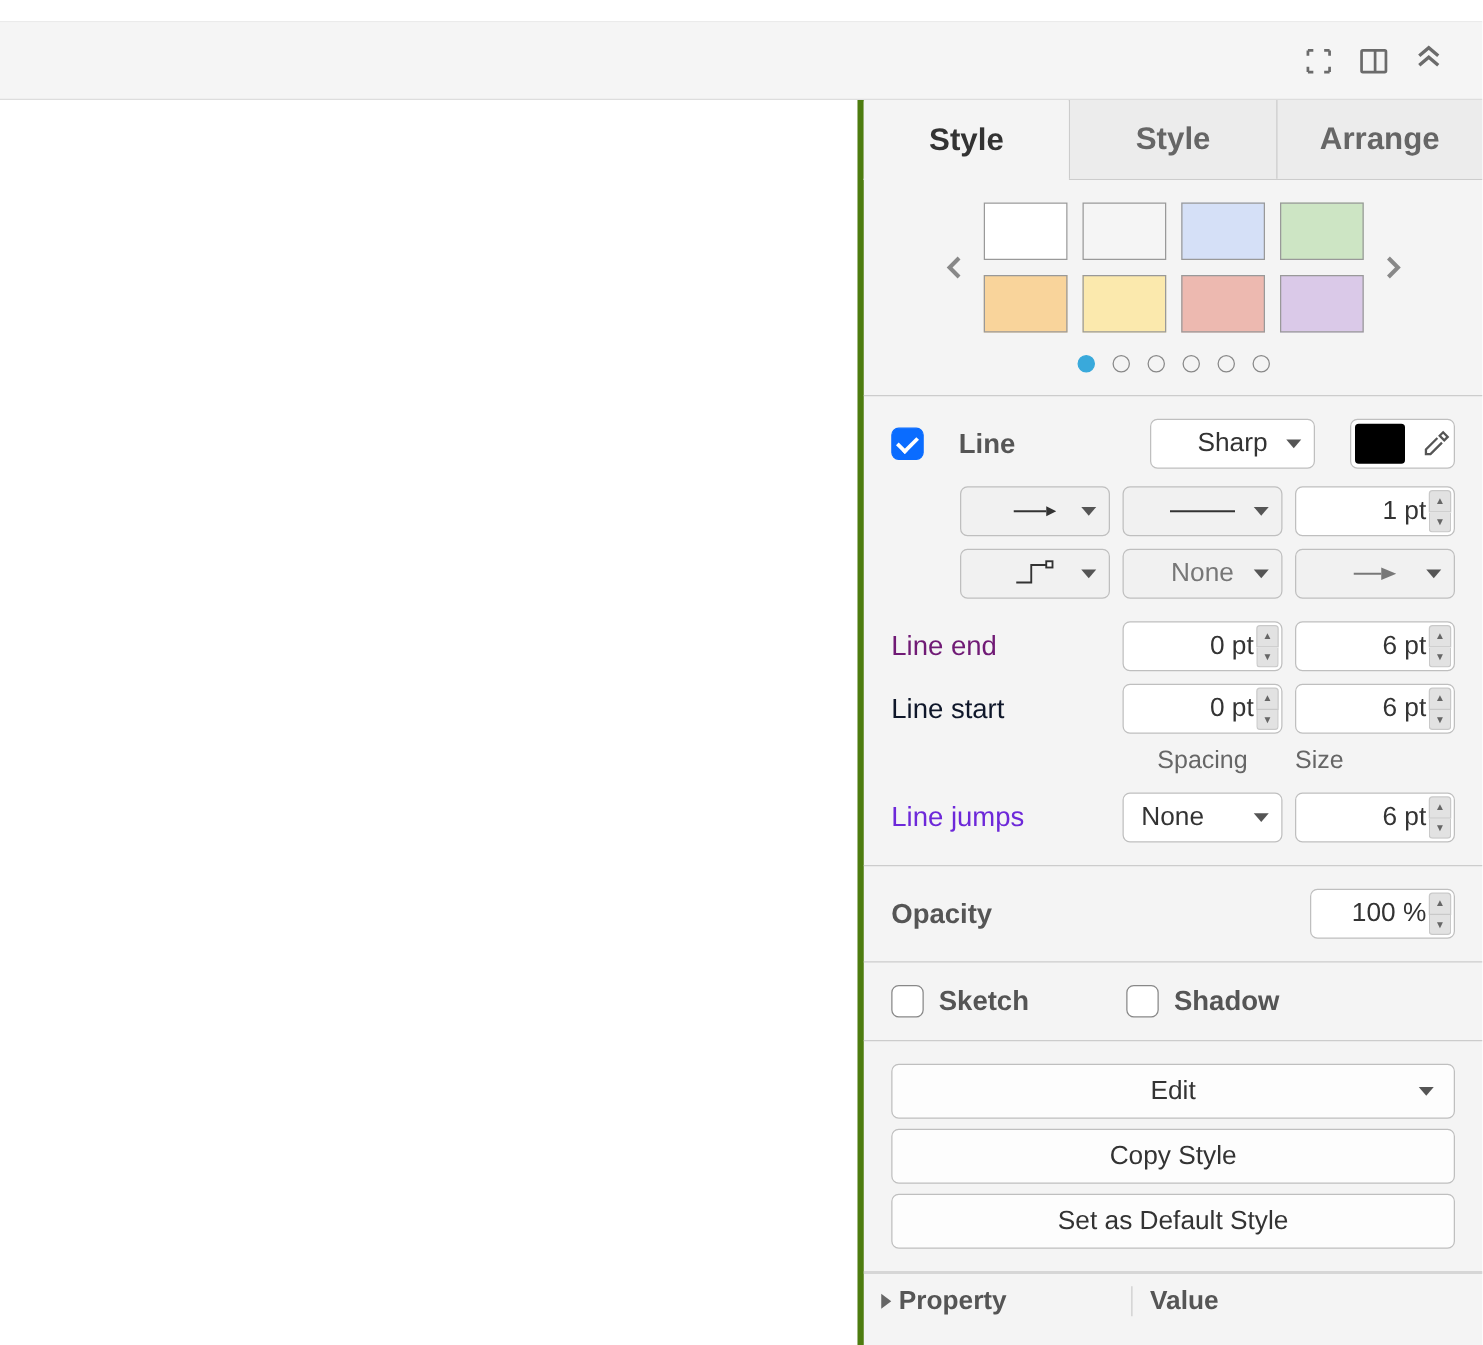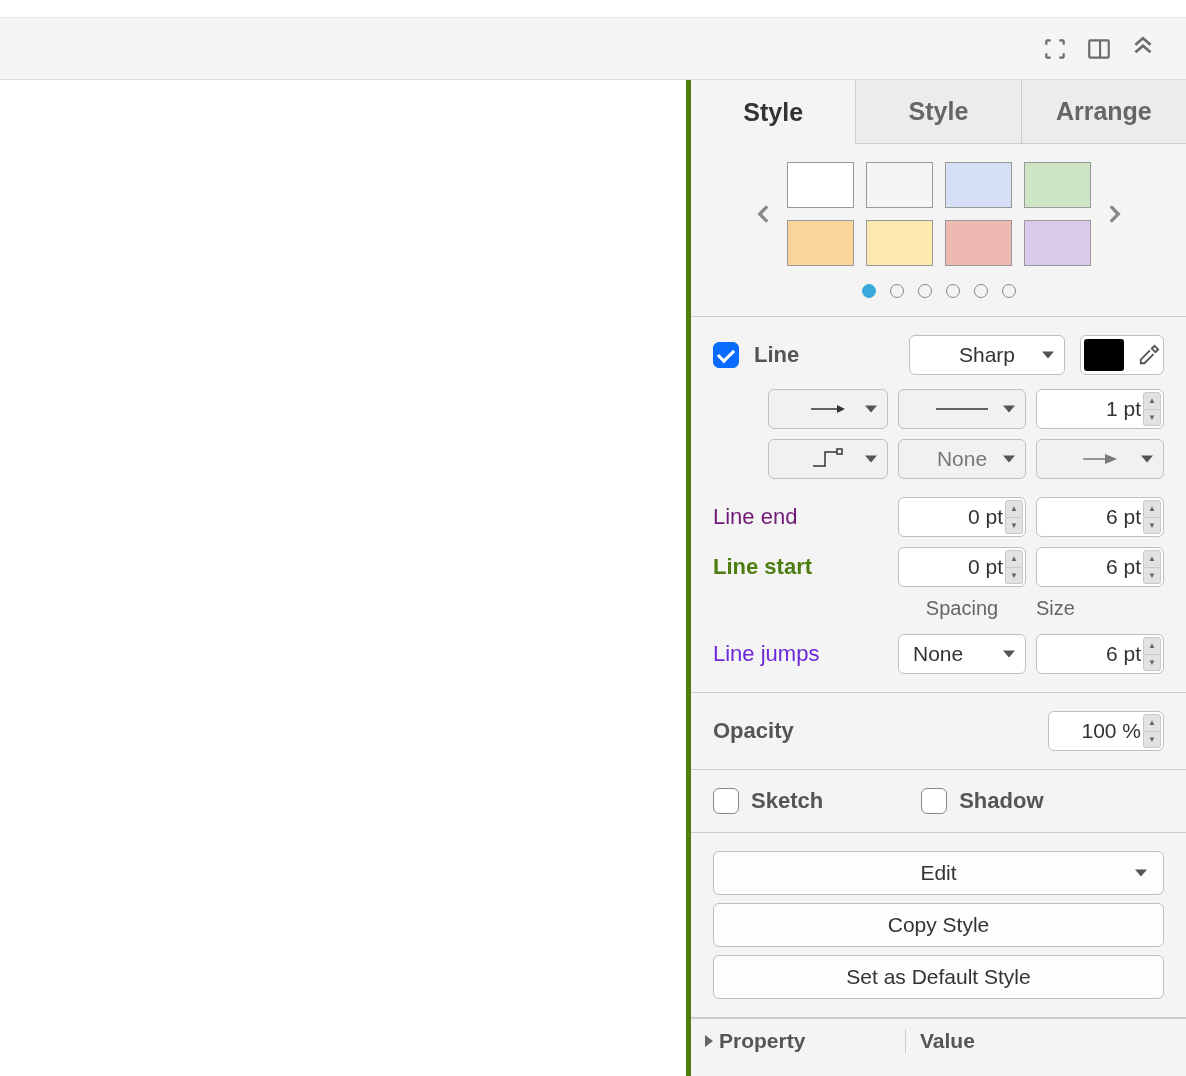--- a/index.html
+++ b/index.html
@@ -15,21 +15,21 @@
 .tab:first-child{border-left:0}
 .tab.active{background:#f4f4f4;color:#333;border-bottom:1px solid #f4f4f4;position:relative;top:1px}
 .panel{border-bottom:1px solid #ccc;padding:18px 22px}
 .swatch-wrap{display:flex;align-items:center;justify-content:center;gap:10px}
 .chev{width:26px;height:26px;cursor:pointer;color:#888}
 .swatches{display:grid;grid-template-columns:repeat(4,67px);grid-auto-rows:46px;gap:12px}
 .swatch{border:1px solid #999;cursor:pointer}
 .pager{display:flex;justify-content:center;gap:14px;margin-top:18px}
 .pager span{width:14px;height:14px;border:1.5px solid #888;border-radius:50%}
 .pager span.on{background:#39a9db;border-color:#39a9db}
-.row{display:flex;align-items:center;gap:15px}
+.row{display:flex;align-items:center;gap:28px}
 .chk{width:26px;height:26px;border:1.5px solid #888;border-radius:6px;display:flex;align-items:center;justify-content:center;cursor:pointer;flex-shrink:0;background:#fff}
 .chk.on{background:#0a6cff;border-color:#0a6cff}
 .chk.on::after{content:"";width:7px;height:13px;border:solid #fff;border-width:0 3px 3px 0;transform:rotate(45deg);margin-top:-3px}
 .lbl{font-weight:600;color:#555}
 .sel{height:40px;border:1px solid #bfbfbf;border-radius:6px;background:#fff;display:flex;align-items:center;padding:0 10px;cursor:pointer;font-size:21px;position:relative}
 .sel::after{content:"";position:absolute;right:10px;top:50%;width:0;height:0;border-left:6px solid transparent;border-right:6px solid transparent;border-top:7px solid #555;transform:translateY(-50%)}
 .colorbtn{width:84px;height:40px;border:1px solid #bfbfbf;border-radius:6px;background:#fff;display:flex;align-items:center;padding:3px;cursor:pointer}
 .colorbtn .cswatch{width:40px;height:100%;background:#000;border-radius:3px}
 .colorbtn svg{margin-left:auto;width:22px;height:22px;color:#555}
 .iconbtn{height:40px;border:1px solid #bfbfbf;border-radius:6px;background:#f1f1f1;display:flex;align-items:center;justify-content:center;cursor:pointer;position:relative}
@@ -126,21 +126,21 @@
         <span></span>
         <span></span>
         <span></span>
       </div>
     </div>
 
     <div class="panel">
       <div class="row" style="margin-bottom:14px">
         <div class="chk on"></div>
         <div class="lbl">Line</div>
-        <div class="sel" style="margin-left:auto;width:156px;justify-content:center">Sharp</div>
+        <div class="sel" style="margin-left:auto;width:132px;justify-content:center">Sharp</div>
         <div class="colorbtn">
             <div class="cswatch"></div>
             <svg viewBox="0 0 24 24" fill="none" stroke="currentColor" stroke-width="2">
               <path d="M18 2l4 4-3 3-4-4zM13 7L3 17v4h4l10-10"></path>
             </svg>
           </div>
       </div>
 
       <div style="display:grid;grid-template-columns:120px 128px 128px;gap:10px;justify-content:flex-end;margin-bottom:10px">
         <div class="iconbtn dd">
@@ -190,21 +190,21 @@
           </div>
         <div class="numfield">
             <span>6 pt</span>
             <div class="stepper">
               <div>▲</div>
               <div>▼</div>
             </div>
           </div>
       </div>
       <div class="gridrow">
-        <div class="lbl" style="font-weight:700;color:#4d7c0f">Line start</div>
+        <div class="lbl" style="font-weight:400;color:#0f172a">Line start</div>
         <div class="numfield">
             <span>0 pt</span>
             <div class="stepper">
               <div>▲</div>
               <div>▼</div>
             </div>
           </div>
         <div class="numfield">
             <span>6 pt</span>
             <div class="stepper">
@@ -238,21 +238,21 @@
             <span>100 %</span>
             <div class="stepper">
               <div>▲</div>
               <div>▼</div>
             </div>
           </div>
       </div>
     </div>
 
     <div class="panel">
-      <div class="row" style="gap:40px">
+      <div class="row" style="gap:20px">
         <div class="row" style="gap:12px">
           <div class="chk"></div>
           <div class="lbl">Sketch</div>
         </div>
         <div class="row" style="gap:12px;margin-left:58px">
           <div class="chk"></div>
           <div class="lbl">Shadow</div>
         </div>
       </div>
     </div>

